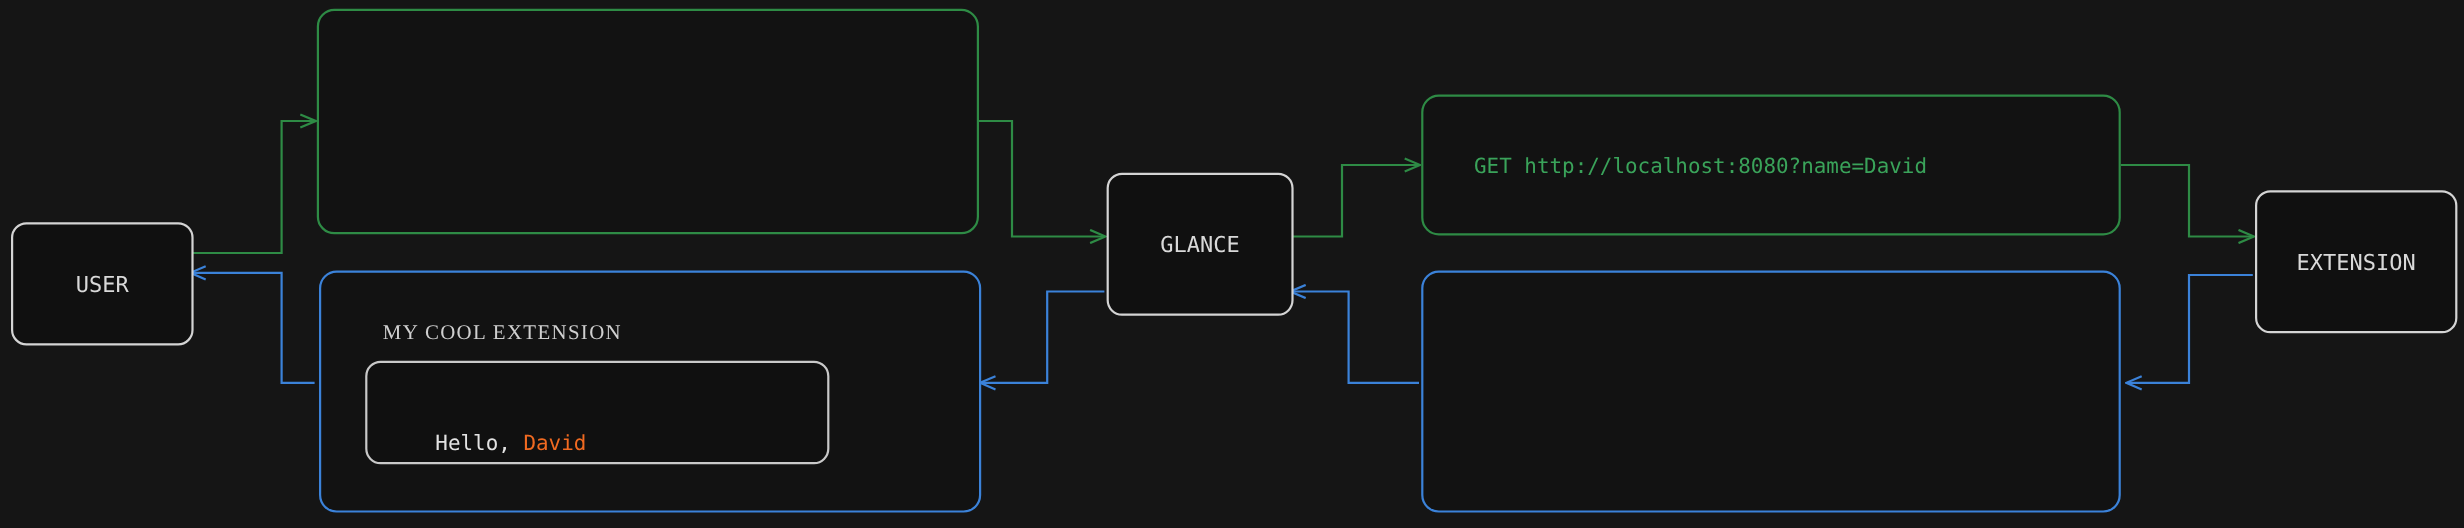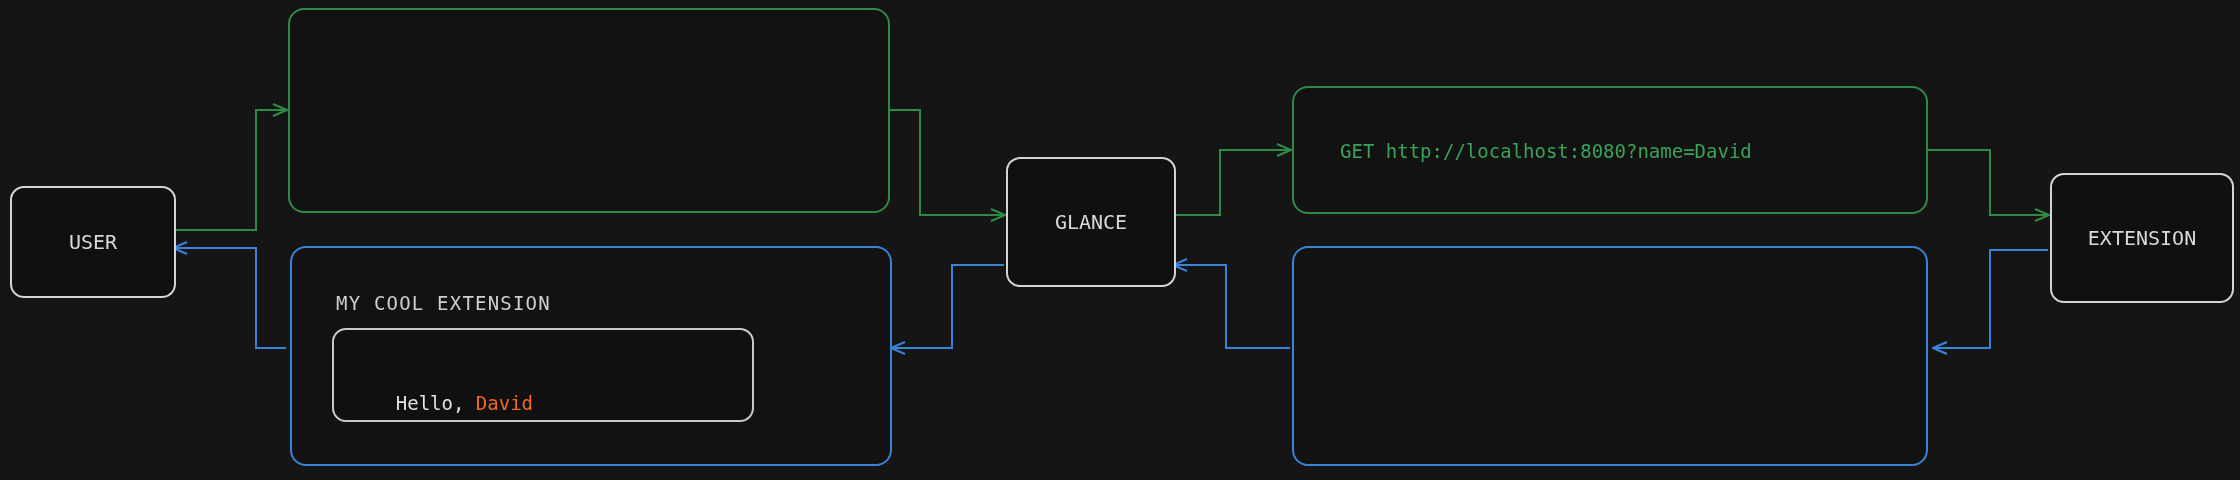--- a/index.html
+++ b/index.html
@@ -80,21 +80,21 @@
 
     <g>
       <path d="M1004,265 L952,265 L952,348 L892,348" fill="none" stroke="#3b82d9" stroke-width="2" marker-end="url(#arrowBlue)"></path>
     </g>
 
     <g>
       <path d="M286,348 L256,348 L256,248 L174,248" fill="none" stroke="#3b82d9" stroke-width="2" marker-end="url(#arrowBlue)"></path>
     </g>
   </svg>
 
-  <div class="node mono" style="left:10px;top:186px;width:162px;height:108px;">
+  <div class="node mono" style="left:10px;top:202px;width:162px;height:108px;">
     <span>USER</span>
   </div>
 
   <div class="node mono" style="left:1006px;top:157px;width:166px;height:126px;">
     <span>GLANCE</span>
   </div>
 
   <div class="node mono" style="left:2050px;top:157px;width:180px;height:126px;margin-top:16px;">
     <span>EXTENSION</span>
   </div>
@@ -104,19 +104,19 @@
 
   <div class="panel green" style="left:1292px;top:86px;width:636px;height:128px;">
   </div>
   <div class="code green" style="left:1340px;top:139px;text-align:center;">GET http://localhost:8080?name=David</div>
 
   <div class="panel blue" style="left:1292px;top:246px;width:636px;height:220px;">
   </div>
 
   <div class="panel blue" style="left:290px;top:246px;width:602px;height:220px;">
   </div>
-  <div class="widget-title" style="left:336px;top:292px;">MY COOL EXTENSION</div>
+  <div class="widget-title" style="left:348px;top:292px;font-family:Liberation Serif, serif;">MY COOL EXTENSION</div>
   <div class="widget-body" style="left:332px;top:328px;width:418px;height:90px;"></div>
   <div class="widget-text" style="left:350px;top:370px;text-align:right;">
     <span>Hello, </span><span class="accent">David</span>
   </div>
 
 </div>
 
 </body></html>

